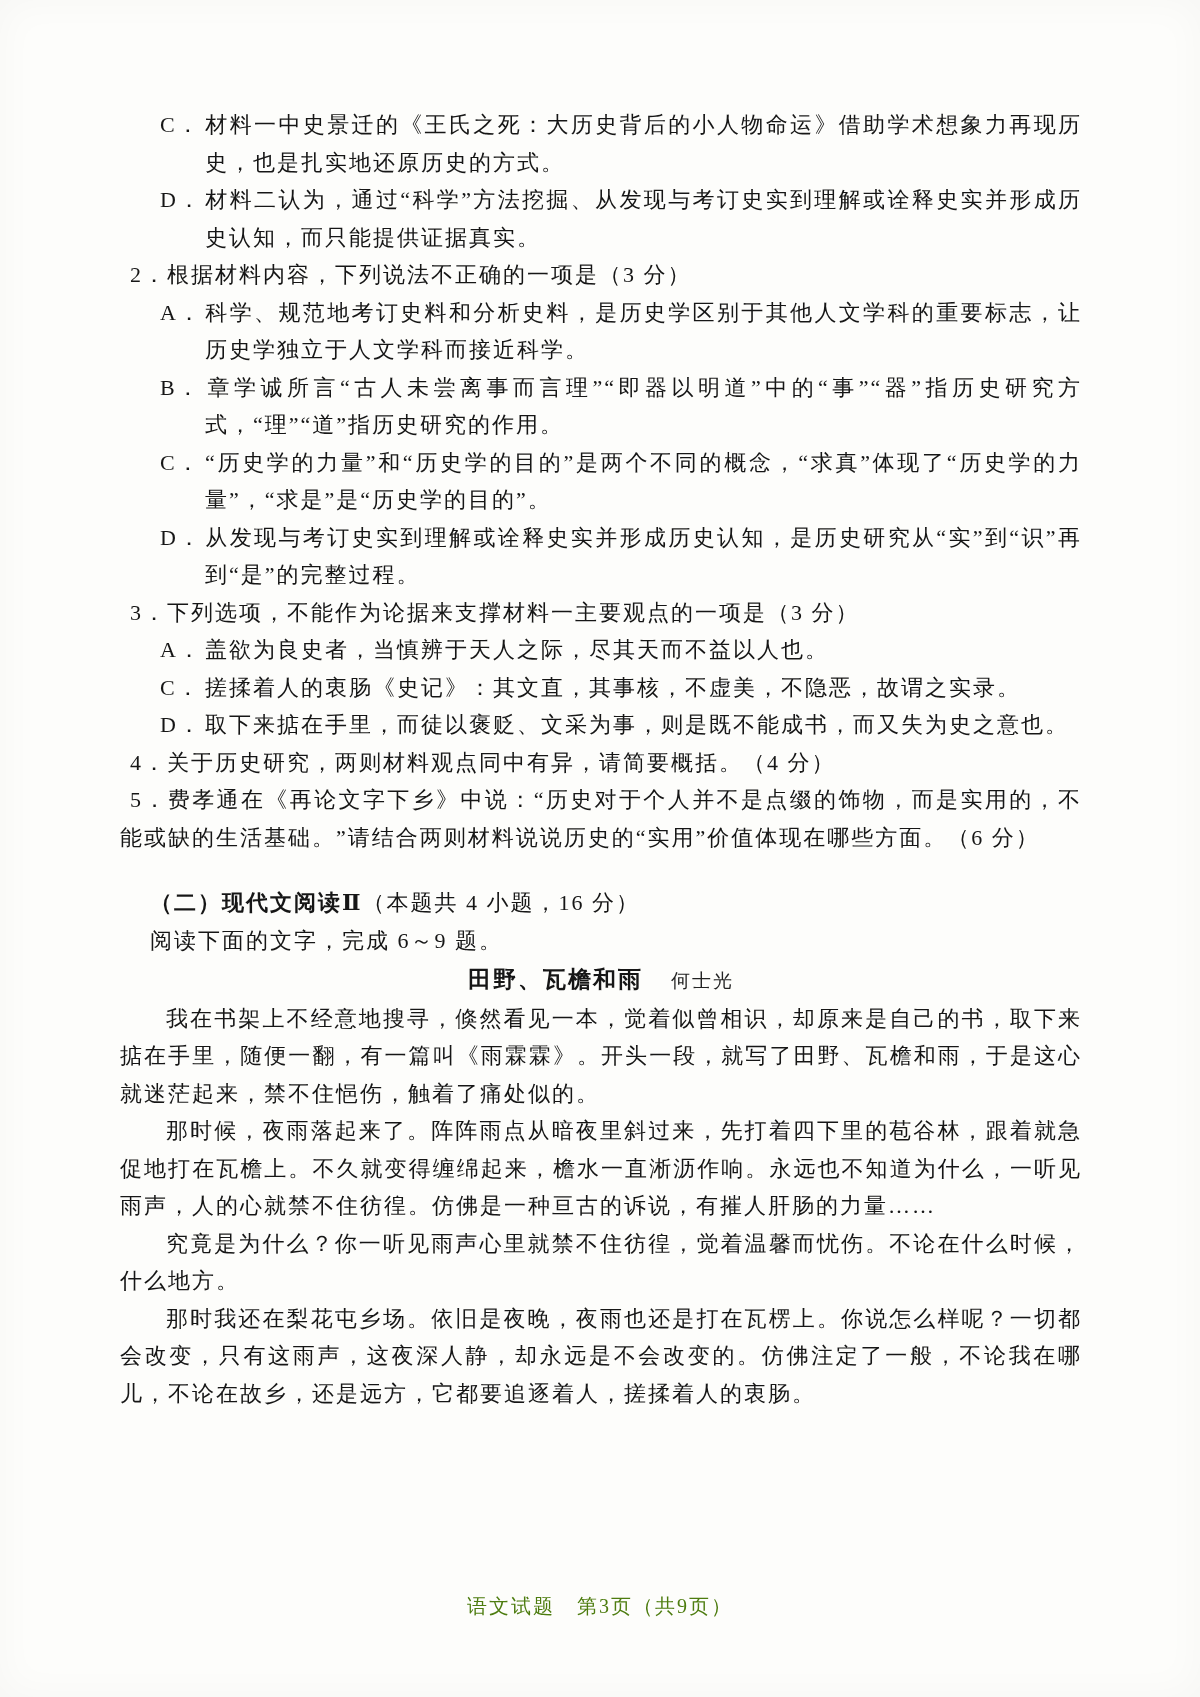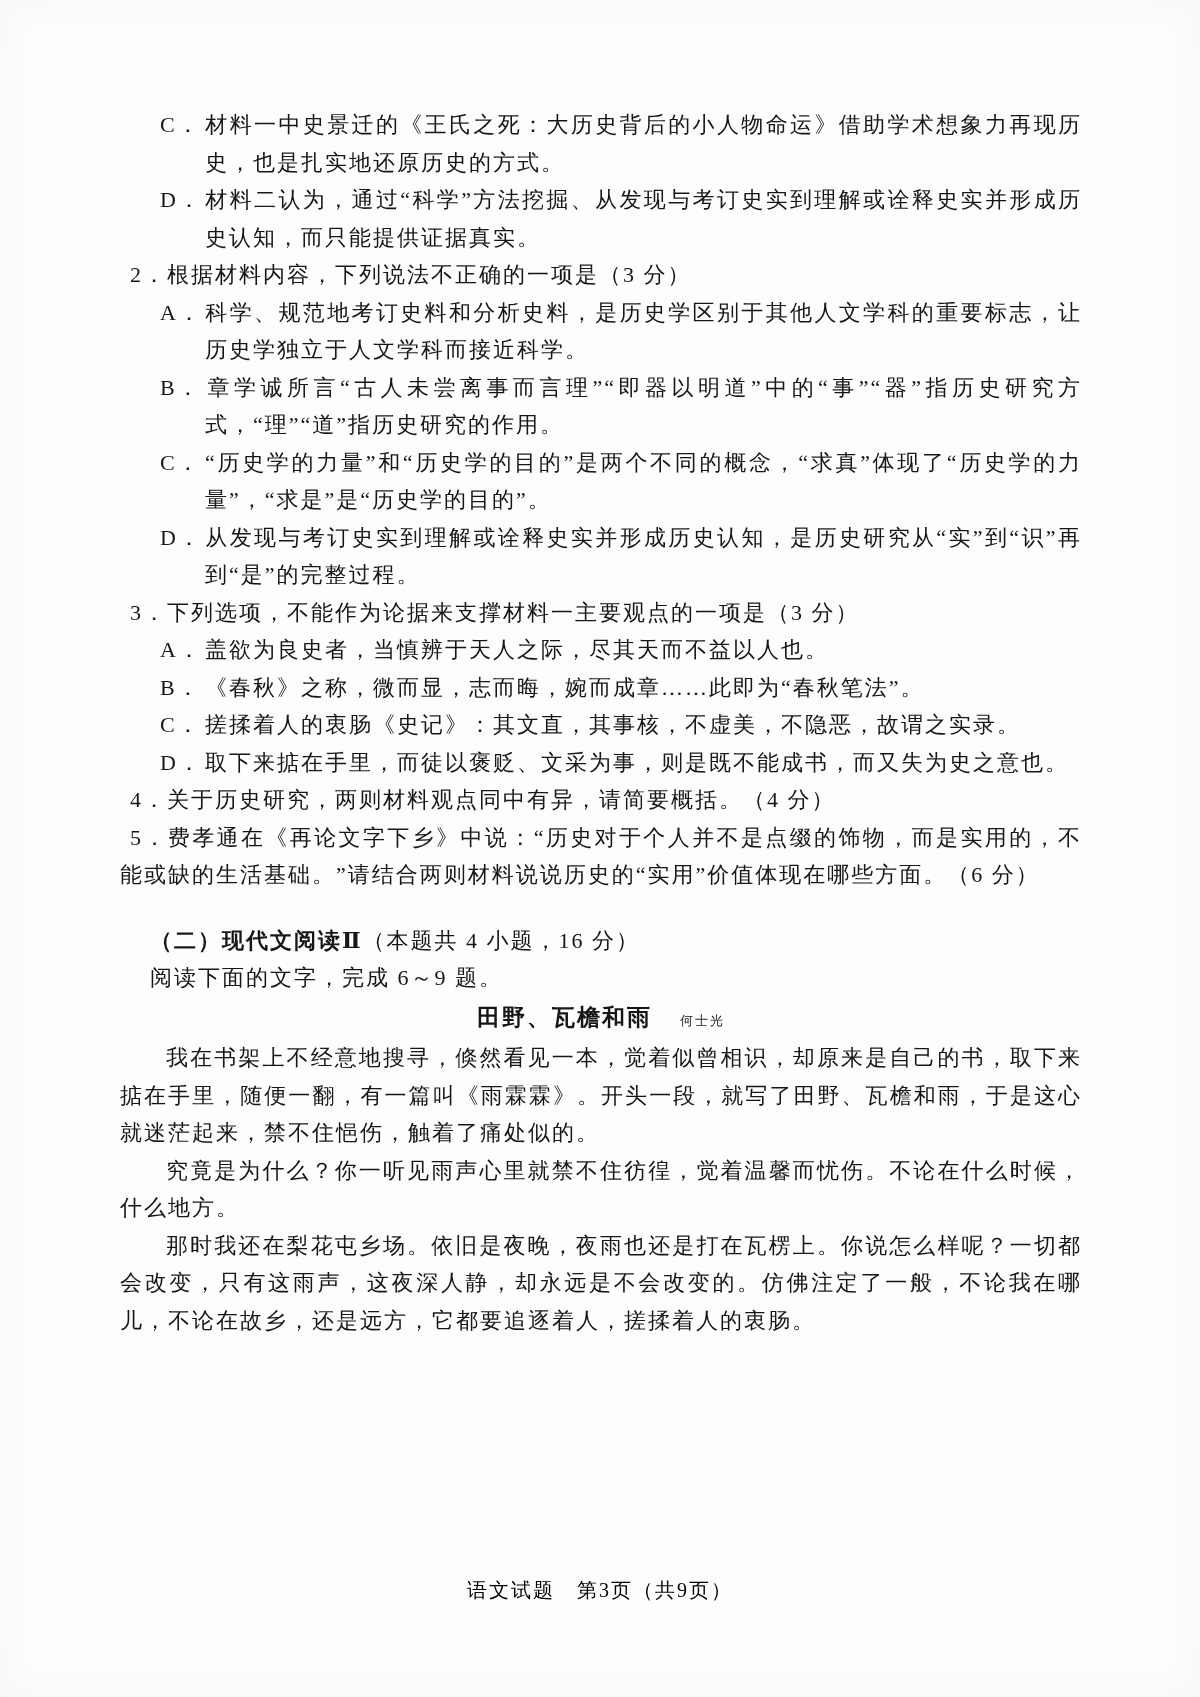--- a/index.html
+++ b/index.html
@@ -49,36 +49,36 @@
   .essay-title-row {
     text-align: center;
     padding-top: 2px;
   }
   .essay-title {
     font-weight: bold;
     font-size: 23px;
     margin-top: 40px;
   }
   .essay-author {
-    font-size: 13px;
+    font-size: 19px;
     margin-left: 28px;
     color: #222;
   }
   .para {
     text-indent: 46px;
   }
   .footer {
     position: absolute;
-    bottom: 88px;
+    bottom: 72px;
     left: 0;
     width: 100%;
     text-align: center;
     font-size: 20px;
     letter-spacing: 2px;
-    color: #000000;
+    color: #4d7c0f;
   }
 </style>
 </head>
 <body>
 
 <div class="page">
   <div class="content">
 
     <div class="option">
       <span class="opt-label">C．</span><span>材料一中史景迁的《王氏之死：大历史背后的小人物命运》借助学术想象力再现历史，也是扎实地还原历史的方式。</span>
@@ -103,23 +103,20 @@
       <span class="opt-label">D．</span><span>从发现与考订史实到理解或诠释史实并形成历史认知，是历史研究从“实”到“识”再到“是”的完整过程。</span>
     </div>
 
     <div class="question">
       <span class="q-num">3．</span><span>下列选项，不能作为论据来支撑材料一主要观点的一项是（3 分）</span>
     </div>
     <div class="option">
       <span class="opt-label">A．</span><span>盖欲为良史者，当慎辨于天人之际，尽其天而不益以人也。</span>
     </div>
     <div class="option">
-      <span class="opt-label">B．</span><span>《春秋》之称，微而显，志而晦，婉而成章……此即为“春秋笔法”。</span>
-    </div>
-    <div class="option">
       <span class="opt-label">C．</span><span>搓揉着人的衷肠《史记》：其文直，其事核，不虚美，不隐恶，故谓之实录。</span>
     </div>
     <div class="option">
       <span class="opt-label">D．</span><span>取下来掂在手里，而徒以褒贬、文采为事，则是既不能成书，而又失为史之意也。</span>
     </div>
 
     <div class="question">
       <span class="q-num">4．</span><span>关于历史研究，两则材料观点同中有异，请简要概括。（4 分）</span>
     </div>
 
@@ -130,19 +127,20 @@
     <div class="section-heading">
       <span class="bold-part">（二）现代文阅读Ⅱ</span><span>（本题共 4 小题，16 分）</span>
     </div>
     <div class="instruction">阅读下面的文字，完成 6～9 题。</div>
 
     <div class="essay-title-row">
       <span class="essay-title">田野、瓦檐和雨</span><span class="essay-author">何士光</span>
     </div>
 
     <p class="para">我在书架上不经意地搜寻，倏然看见一本，觉着似曾相识，却原来是自己的书，取下来掂在手里，随便一翻，有一篇叫《雨霖霖》。开头一段，就写了田野、瓦檐和雨，于是这心就迷茫起来，禁不住悒伤，触着了痛处似的。</p>
+    <p class="para">那时候，夜雨落起来了。阵阵雨点从暗夜里斜过来，先打着四下里的苞谷林，跟着就急促地打在瓦檐上。不久就变得缠绵起来，檐水一直淅沥作响。永远也不知道为什么，一听见雨声，人的心就禁不住彷徨。仿佛是一种亘古的诉说，有摧人肝肠的力量……</p>
     <p class="para">究竟是为什么？你一听见雨声心里就禁不住彷徨，觉着温馨而忧伤。不论在什么时候，什么地方。</p>
     <p class="para">那时我还在梨花屯乡场。依旧是夜晚，夜雨也还是打在瓦楞上。你说怎么样呢？一切都会改变，只有这雨声，这夜深人静，却永远是不会改变的。仿佛注定了一般，不论我在哪儿，不论在故乡，还是远方，它都要追逐着人，搓揉着人的衷肠。</p>
 
   </div>
 
   <div class="footer">语文试题　第3页（共9页）</div>
 </div>
 
 </body></html>

